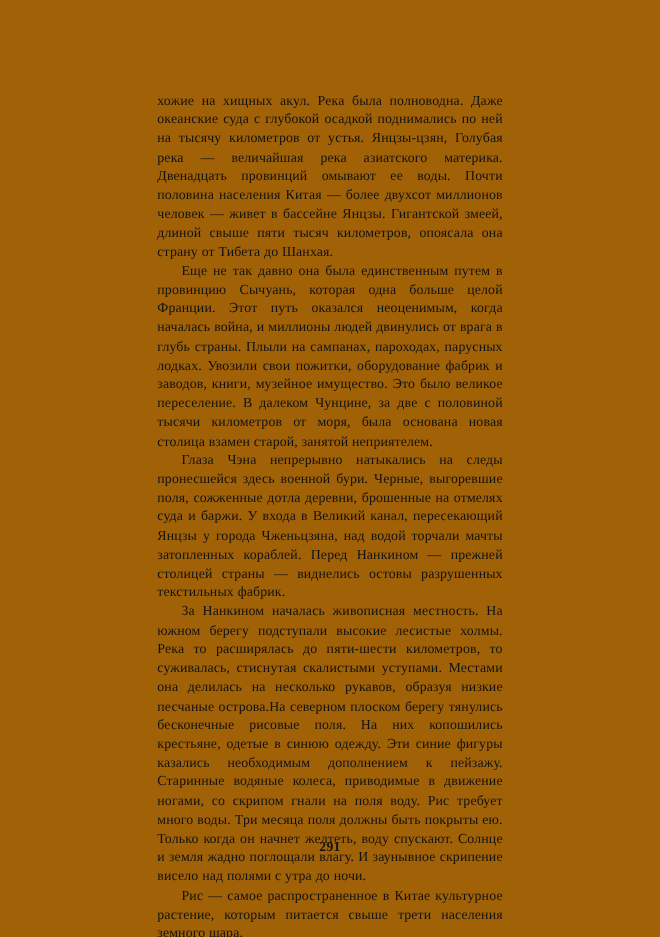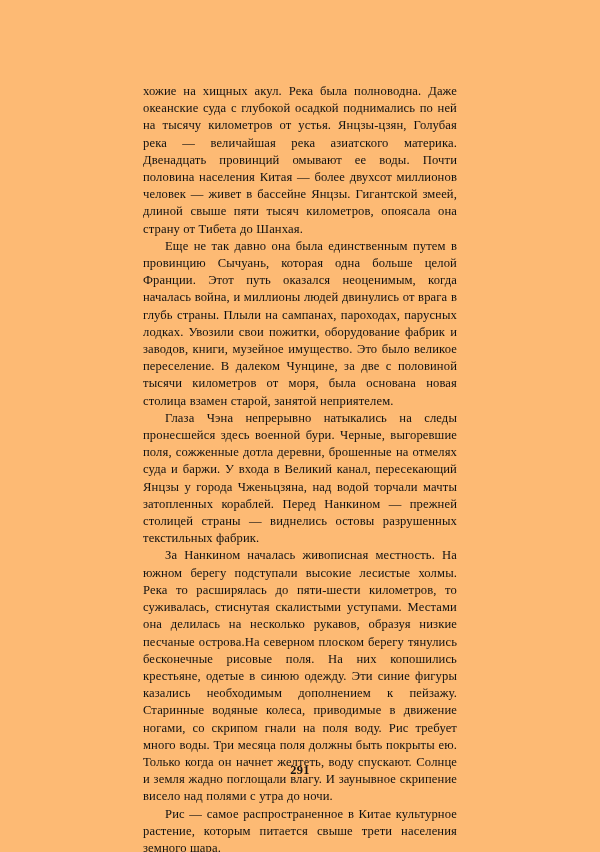--- a/index.html
+++ b/index.html
@@ -4,21 +4,21 @@
 <style>
   html, body {
     margin: 0;
     padding: 0;
     background: #ffffff;
   }
   .page {
     position: relative;
     width: 600px;
     height: 852px;
-    background: #fdba74;
+    background: #a16207;
     overflow: hidden;
     font-family: "Liberation Serif", "DejaVu Serif", serif;
     color: #111111;
   }
   .text-column {
     position: absolute;
     left: 143px;
     top: 83px;
     width: 314px;
   }

